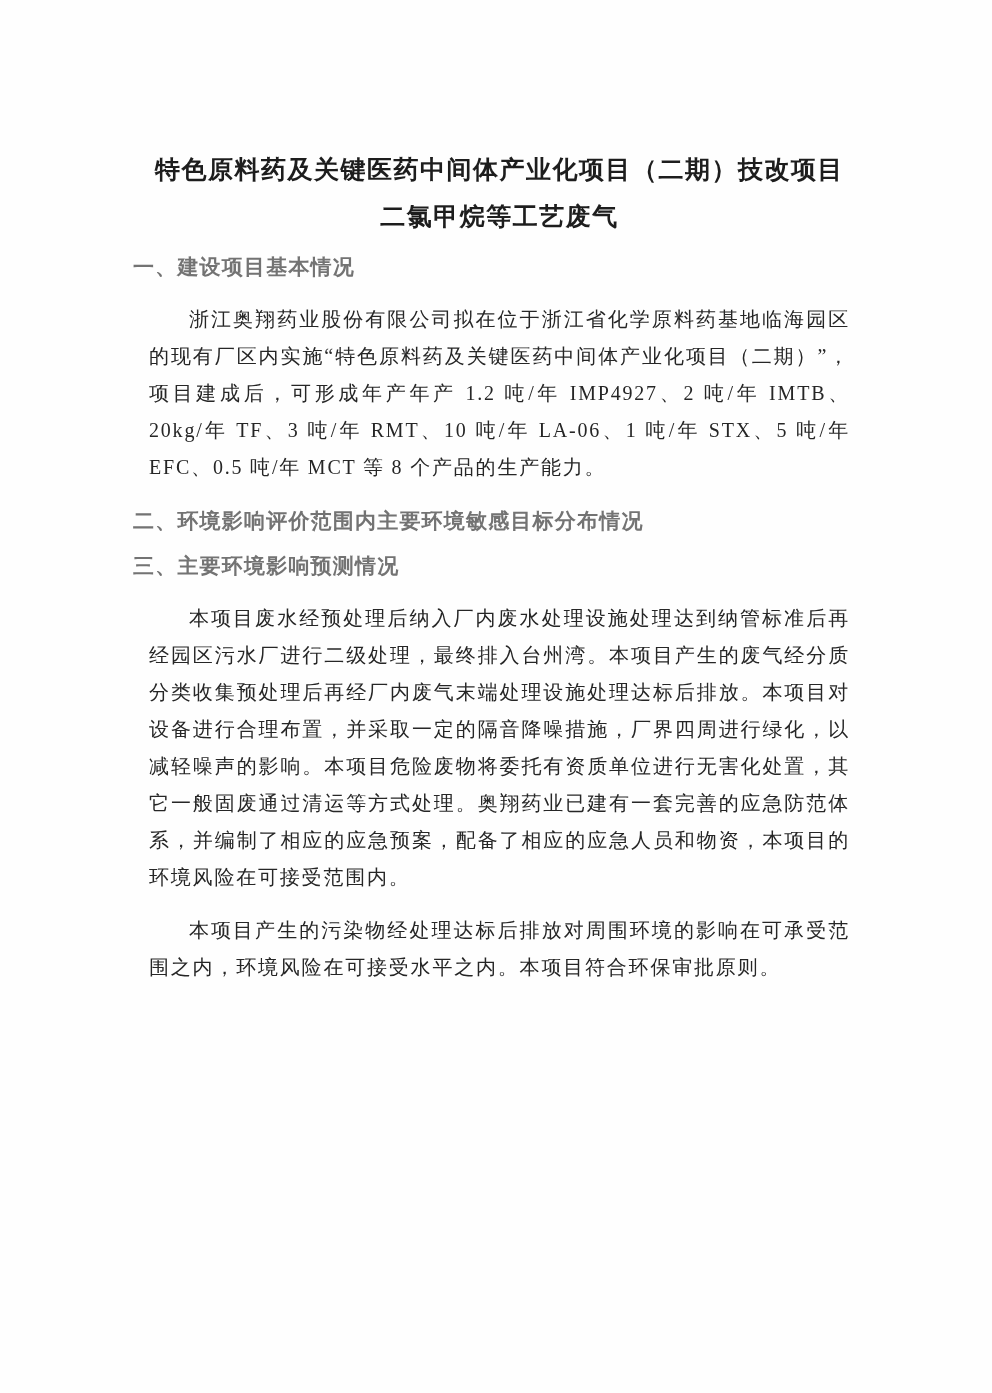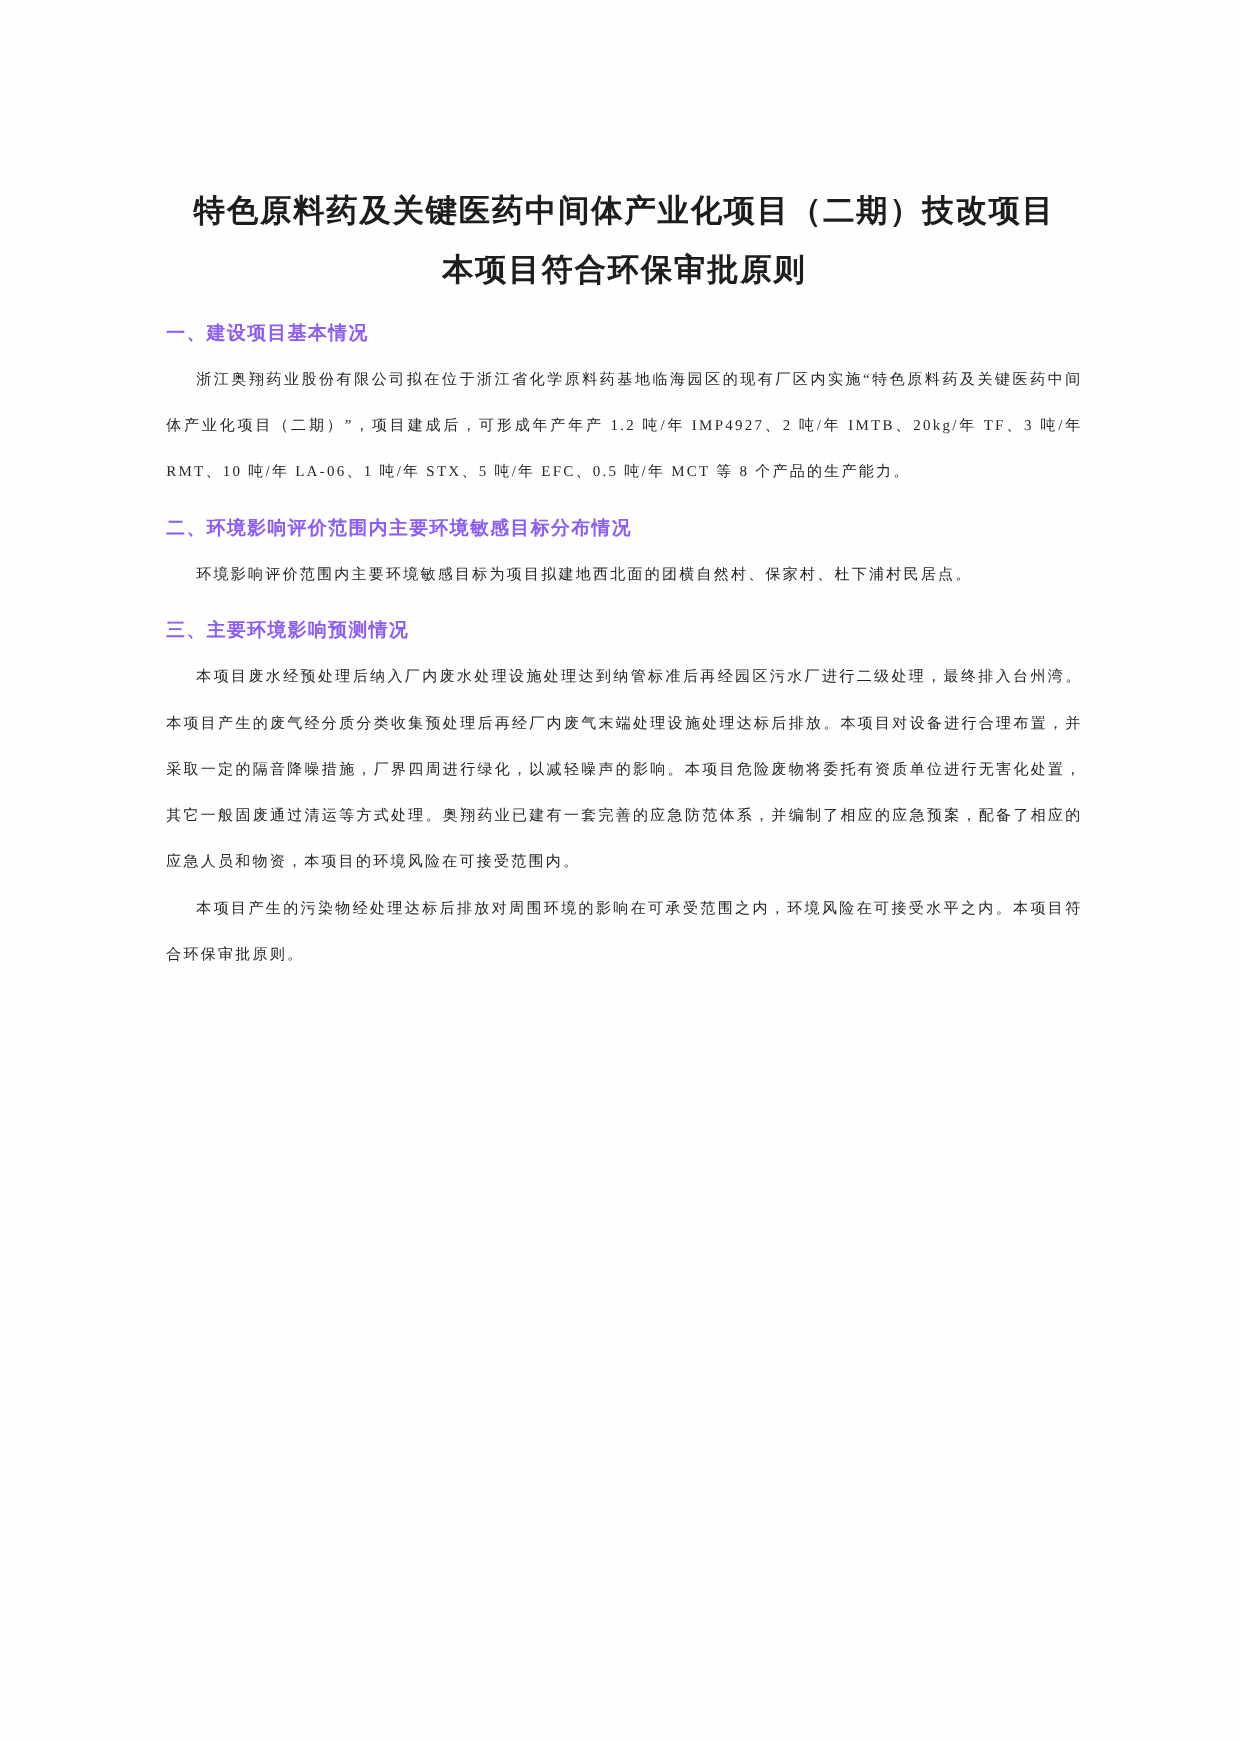--- a/index.html
+++ b/index.html
@@ -31,48 +31,47 @@
     line-height: 47px;
     letter-spacing: 1.5px;
     color: #1d1d1d;
   }
   .doc-title .title-line {
     display: block;
   }
   .section-heading {
     font-family: "Liberation Sans", "DejaVu Sans", sans-serif;
     font-weight: bold;
-    font-size: 15px;
+    font-size: 21px;
     line-height: 37px;
     letter-spacing: 1.2px;
     margin-top: 8px;
-    color: #8b5cf6;
+    color: #737373;
   }
   .para {
-    font-size: 12px;
+    font-size: 20px;
     line-height: 37px;
     letter-spacing: 1.8px;
     text-align: justify;
     text-indent: 2em;
     color: #262626;
-    margin: 0;
+    margin: 16px;
   }
 </style>
 </head>
 <body>
 
 <div class="page">
   <div class="content">
     <h1 class="doc-title">
       <span class="title-line">特色原料药及关键医药中间体产业化项目（二期）技改项目</span>
-      <span class="title-line">本项目符合环保审批原则</span>
+      <span class="title-line">二氯甲烷等工艺废气</span>
     </h1>
     <div id="sections">
         <div class="section-heading">一、建设项目基本情况</div>
         <p class="para">浙江奥翔药业股份有限公司拟在位于浙江省化学原料药基地临海园区的现有厂区内实施“特色原料药及关键医药中间体产业化项目（二期）”，项目建成后，可形成年产年产 1.2 吨/年 IMP4927、2 吨/年 IMTB、20kg/年 TF、3 吨/年 RMT、10 吨/年 LA-06、1 吨/年 STX、5 吨/年 EFC、0.5 吨/年 MCT 等 8 个产品的生产能力。</p>
         <div class="section-heading">二、环境影响评价范围内主要环境敏感目标分布情况</div>
-        <p class="para">环境影响评价范围内主要环境敏感目标为项目拟建地西北面的团横自然村、保家村、杜下浦村民居点。</p>
         <div class="section-heading">三、主要环境影响预测情况</div>
         <p class="para">本项目废水经预处理后纳入厂内废水处理设施处理达到纳管标准后再经园区污水厂进行二级处理，最终排入台州湾。本项目产生的废气经分质分类收集预处理后再经厂内废气末端处理设施处理达标后排放。本项目对设备进行合理布置，并采取一定的隔音降噪措施，厂界四周进行绿化，以减轻噪声的影响。本项目危险废物将委托有资质单位进行无害化处置，其它一般固废通过清运等方式处理。奥翔药业已建有一套完善的应急防范体系，并编制了相应的应急预案，配备了相应的应急人员和物资，本项目的环境风险在可接受范围内。</p>
         <p class="para">本项目产生的污染物经处理达标后排放对周围环境的影响在可承受范围之内，环境风险在可接受水平之内。本项目符合环保审批原则。</p>
       </div>
   </div>
 </div>
 
 </body></html>

